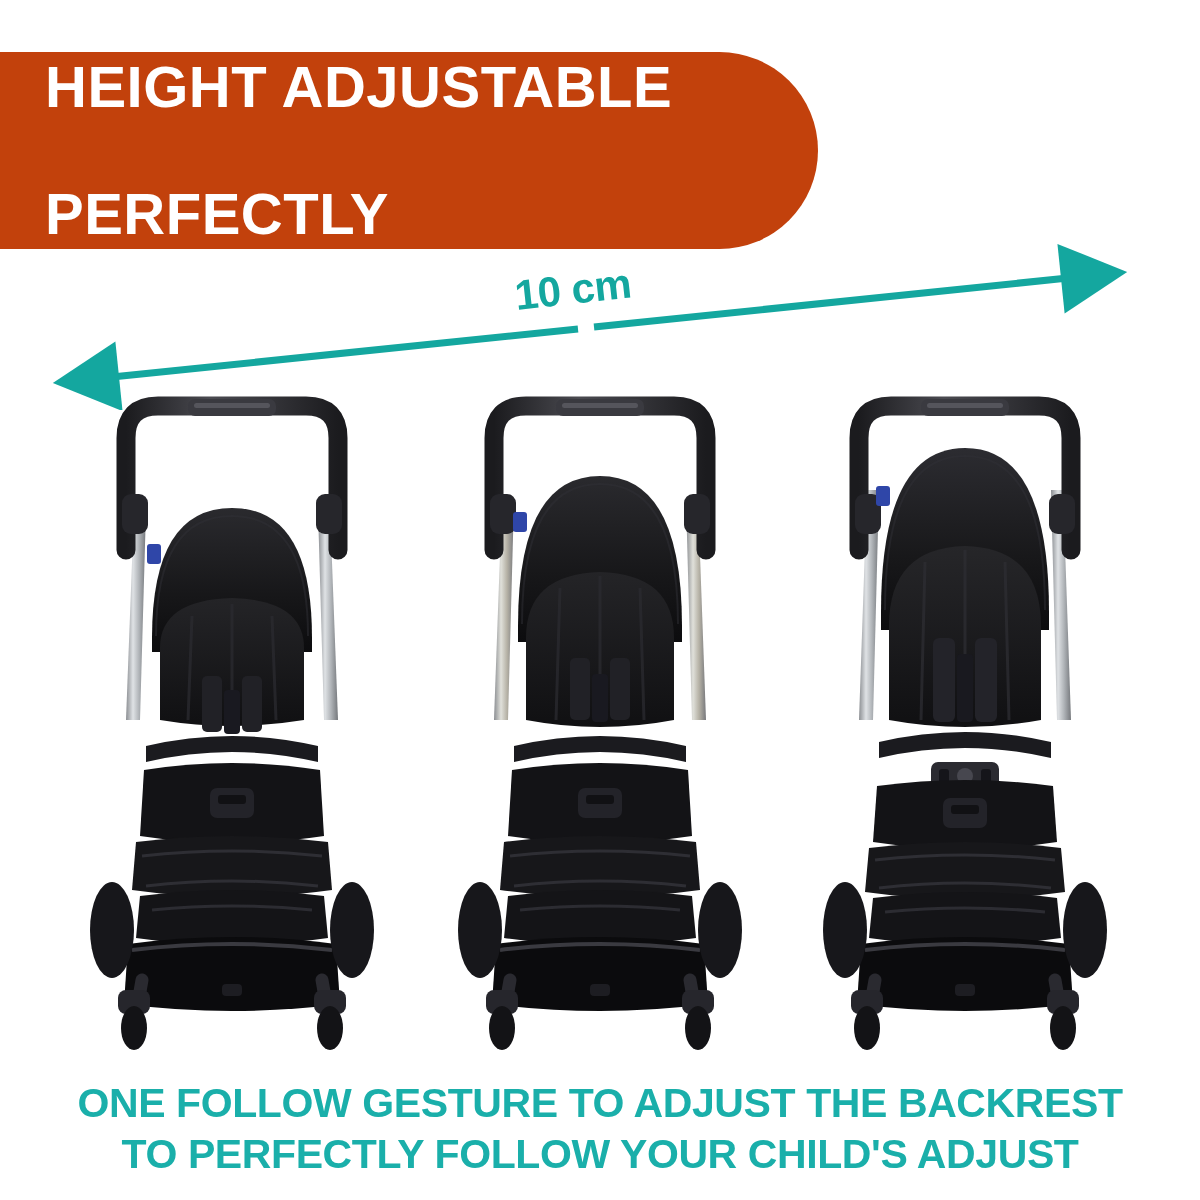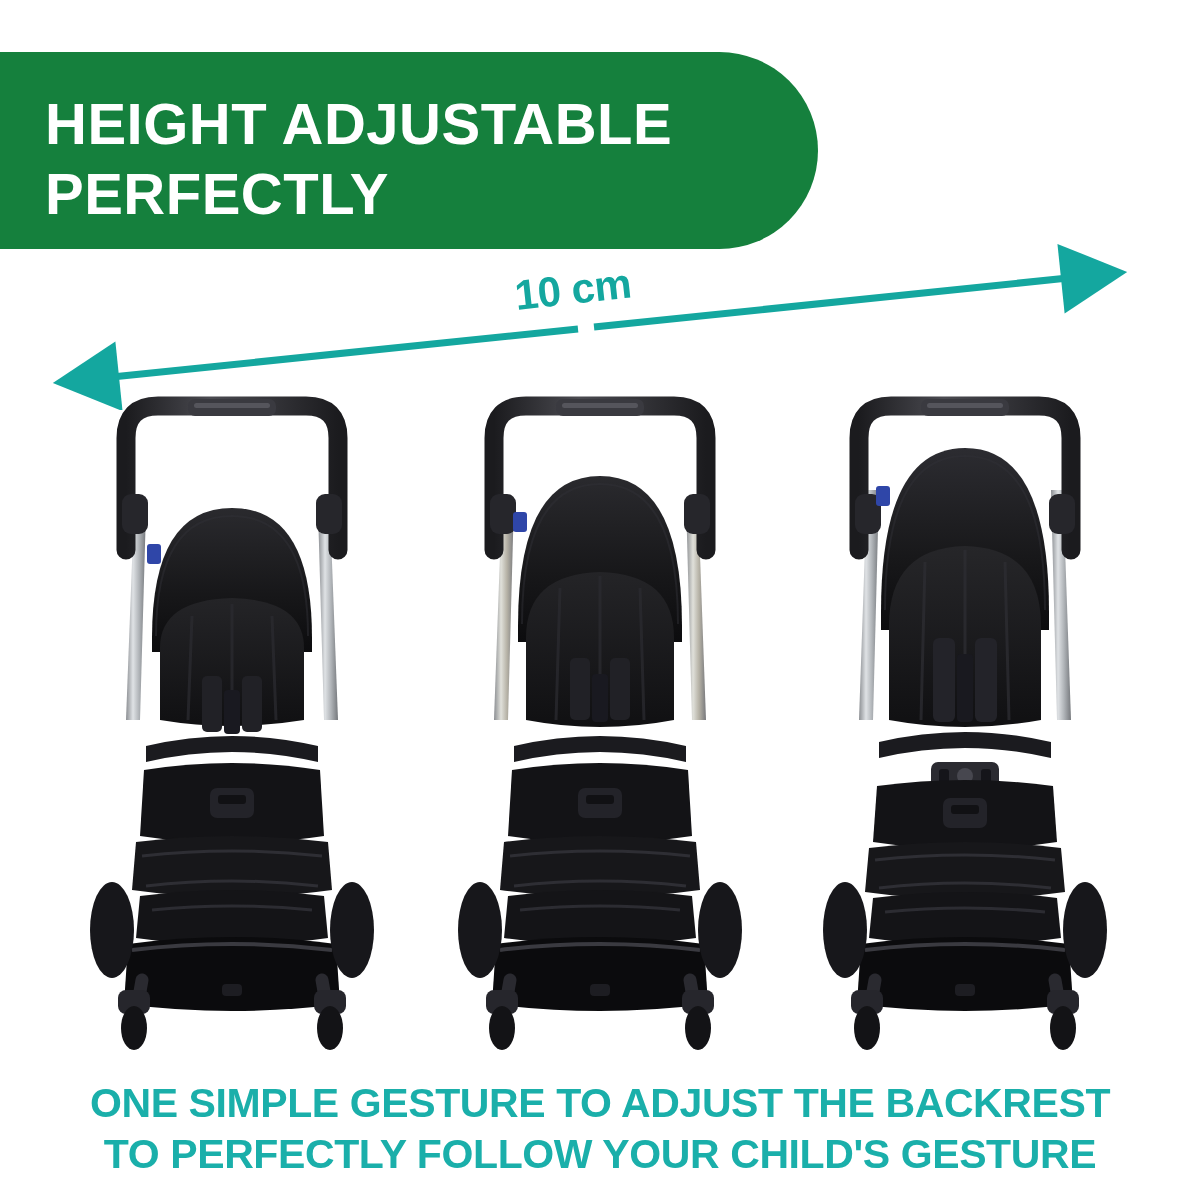--- a/index.html
+++ b/index.html
@@ -16,27 +16,27 @@
     -webkit-font-smoothing: antialiased;
   }
 
   
   #header-banner {
     position: absolute;
     left: 0;
     top: 52px;
     width: 818px;
     height: 197px;
-    background: #15803d;
+    background: #c2410c;
     border-radius: 0 99px 99px 0;
     box-sizing: border-box;
-    padding: 16px 0 0 45px;
+    padding: 0 0 0 45px;
     display: flex;
     flex-direction: column;
-    justify-content: center;
+    justify-content: space-between;
   }
   #header-banner .hline {
     color: #ffffff;
     font-family: "Liberation Sans", sans-serif;
     font-weight: 700;
     font-size: 58px;
     line-height: 70px;
     letter-spacing: 0.5px;
     white-space: nowrap;
   }
@@ -400,15 +400,15 @@
       <path d="M240 590 L248 636" stroke="#2a2a30" stroke-width="13" stroke-linecap="round"></path>
       <rect x="36" y="600" width="32" height="24" rx="8" fill="#26262c"></rect>
       <rect x="232" y="600" width="32" height="24" rx="8" fill="#26262c"></rect>
       <ellipse cx="52" cy="638" rx="13" ry="22" fill="#131316"></ellipse>
       <ellipse cx="248" cy="638" rx="13" ry="22" fill="#131316"></ellipse>
     </g>
   </svg>
 </div>
 
 <div id="caption">
-  <div class="cline">ONE SIMPLE GESTURE TO ADJUST THE BACKREST</div>
-  <div class="cline">TO PERFECTLY FOLLOW YOUR CHILD'S GESTURE</div>
+  <div class="cline">ONE FOLLOW GESTURE TO ADJUST THE BACKREST</div>
+  <div class="cline">TO PERFECTLY FOLLOW YOUR CHILD'S ADJUST</div>
 </div>
 
 </body></html>

